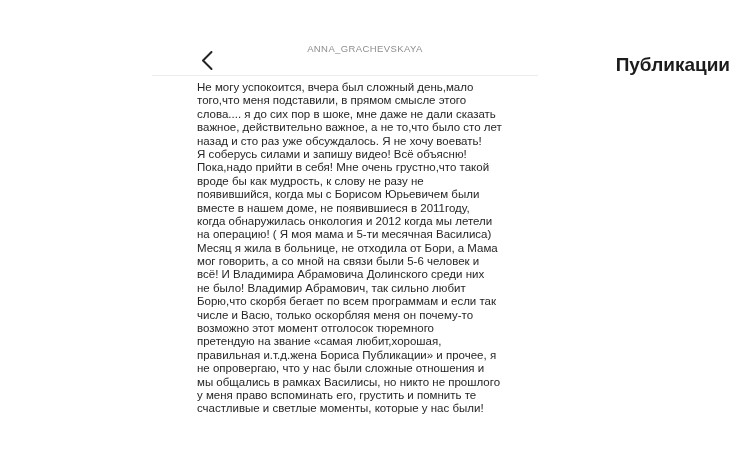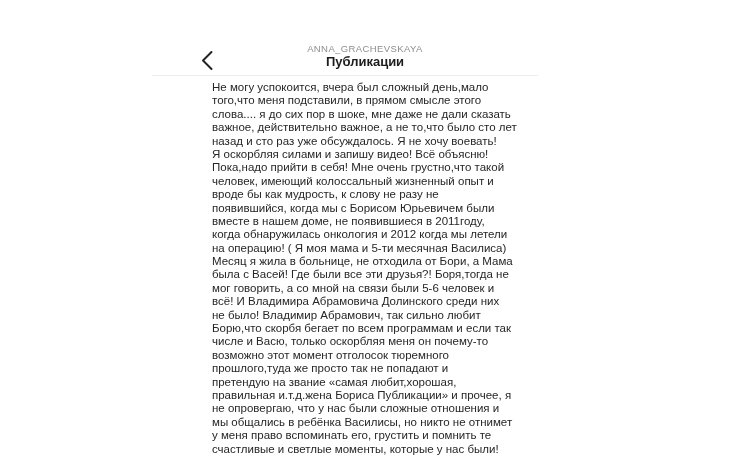--- a/index.html
+++ b/index.html
@@ -30,22 +30,22 @@
     font-size: 9.5px;
     letter-spacing: 0.4px;
     color: #8e8e8e;
     font-weight: 400;
   }
   .page-title {
     position: absolute;
     top: 12px;
     left: 0;
     width: 730px;
-    text-align: center;
-    font-size: 13px;
+    text-align: right;
+    font-size: 19px;
     font-weight: 700;
     color: #1c1c1c;
   }
   .back-button {
     position: absolute;
     left: 200px;
     top: 7px;
     width: 20px;
     height: 22px;
     background: none;
@@ -60,21 +60,21 @@
   .divider {
     position: absolute;
     left: 152px;
     top: 33px;
     width: 386px;
     height: 1px;
     background: #ededed;
   }
   .post-text {
     position: absolute;
-    left: 212px;
+    left: 197px;
     top: 39px;
     width: 345px;
     font-size: 11.5px;
     line-height: 13.4px;
     color: #262626;
     font-weight: 400;
   }
   .post-line {
     white-space: nowrap;
     height: 13.4px;
@@ -98,38 +98,35 @@
   </div>
 
   <div class="divider"></div>
 
   <div class="post-text">
       <div class="post-line">Не могу успокоится, вчера был сложный день,мало</div>
       <div class="post-line">того,что меня подставили, в прямом смысле этого</div>
       <div class="post-line">слова.... я до сих пор в шоке, мне даже не дали сказать</div>
       <div class="post-line">важное, действительно важное, а не то,что было сто лет</div>
       <div class="post-line">назад и сто раз уже обсуждалось. Я не хочу воевать!</div>
-      <div class="post-line">Я оскорбляя силами и запишу видео! Всё объясню!</div>
+      <div class="post-line">Я соберусь силами и запишу видео! Всё объясню!</div>
       <div class="post-line">Пока,надо прийти в себя! Мне очень грустно,что такой</div>
-      <div class="post-line">человек, имеющий колоссальный жизненный опыт и</div>
       <div class="post-line">вроде бы как мудрость, к слову не разу не</div>
       <div class="post-line">появившийся, когда мы с Борисом Юрьевичем были</div>
       <div class="post-line">вместе в нашем доме, не появившиеся в 2011году,</div>
       <div class="post-line">когда обнаружилась онкология и 2012 когда мы летели</div>
       <div class="post-line">на операцию! ( Я моя мама и 5-ти месячная Василиса)</div>
       <div class="post-line">Месяц я жила в больнице, не отходила от Бори, а Мама</div>
-      <div class="post-line">была с Васей! Где были все эти друзья?! Боря,тогда не</div>
       <div class="post-line">мог говорить, а со мной на связи были 5-6 человек и</div>
       <div class="post-line">всё! И Владимира Абрамовича Долинского среди них</div>
       <div class="post-line">не было! Владимир Абрамович, так сильно любит</div>
       <div class="post-line">Борю,что скорбя бегает по всем программам и если так</div>
       <div class="post-line">числе и Васю, только оскорбляя меня он почему-то</div>
       <div class="post-line">возможно этот момент отголосок тюремного</div>
-      <div class="post-line">прошлого,туда же просто так не попадают и</div>
       <div class="post-line">претендую на звание «самая любит,хорошая,</div>
       <div class="post-line">правильная и.т.д.жена Бориса Публикации» и прочее, я</div>
       <div class="post-line">не опровергаю, что у нас были сложные отношения и</div>
-      <div class="post-line">мы общались в ребёнка Василисы, но никто не отнимет</div>
+      <div class="post-line">мы общались в рамках Василисы, но никто не прошлого</div>
       <div class="post-line">у меня право вспоминать его, грустить и помнить те</div>
       <div class="post-line">счастливые и светлые моменты, которые у нас были!</div>
     </div>
 
 </div>
 
 </body></html>

